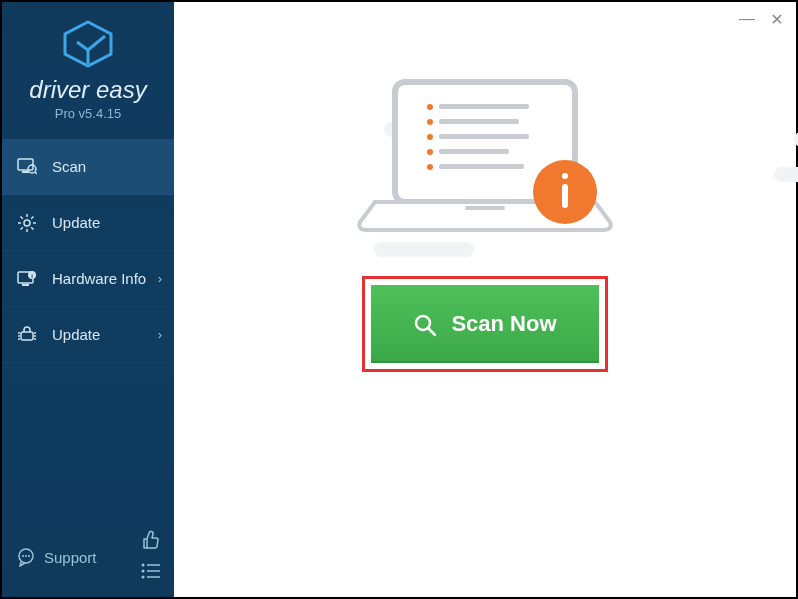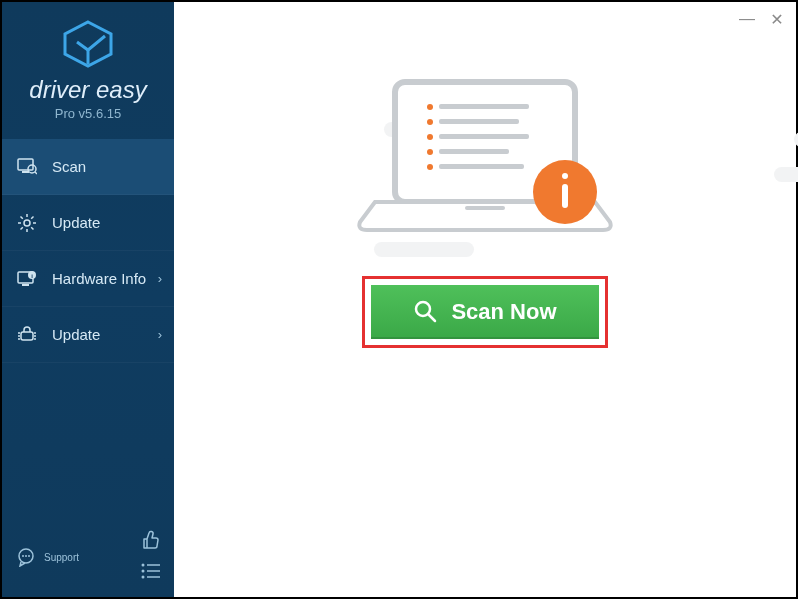--- a/index.html
+++ b/index.html
@@ -10,53 +10,53 @@
   .brand { padding: 18px 12px 10px 12px; text-align: center; }
   .logo-svg { display: inline-block; }
   .brand-name { font-style: italic; font-size: 24px; color: #dfeefa; margin-top: 4px; font-weight: 500; }
   .brand-sub { font-size: 13px; color: #8fb6cf; margin-top: 2px; text-align: center; }
   .nav { margin-top: 8px; text-align: right; }
   .nav-item { display: flex; align-items: center; height: 56px; padding: 0 14px; color: #d6e9f5; font-size: 15px; cursor: pointer; position: relative; border-bottom: 1px solid rgba(255,255,255,0.04); }
   .nav-item.selected { background: #1b4d75; }
   .nav-item .icon { width: 22px; height: 22px; display: inline-flex; align-items: center; justify-content: center; margin-right: 14px; }
   .nav-item .chev { position: absolute; right: 12px; font-size: 13px; color: #9cc2da; }
   .sidebar-bottom { position: absolute; bottom: 12px; left: 0; width: 100%; display: flex; align-items: center; padding: 0 10px 0 14px; }
-  .support-wrap { display: flex; align-items: center; color: #9cc2da; font-size: 10px; cursor: pointer; }
+  .support-wrap { display: flex; align-items: center; color: #9cc2da; font-size: 15px; cursor: pointer; }
   .support-wrap .icon { width: 20px; height: 20px; margin-right: 8px; }
   .bottom-icons { margin-left: auto; display: flex; flex-direction: column; gap: 8px; align-items: center; }
   .bottom-icons .bicon { width: 24px; height: 24px; color: #9cc2da; cursor: pointer; }
   
   .main { flex: 1; position: relative; background: #ffffff; }
   .window-controls { position: absolute; top: 8px; right: 10px; display: flex; gap: 12px; color: #8a8a8a; font-size: 16px; }
   .window-controls span { cursor: pointer; width: 18px; text-align: center; }
   .content { width: 100%; height: 100%; display: flex; flex-direction: column; align-items: center; }
   .illustration { margin-top: 70px; position: relative; width: 300px; height: 180px; }
   .headline { margin-top: 30px; font-size: 27px; font-weight: 700; color: #5e6873; text-align: center; }
   .subline { margin-top: 10px; font-size: 15px; color: #747d85; text-align: center; }
   .cta-wrap { margin-top: 24px; border: 3px solid #e53131; padding: 6px; display: inline-block; }
-  .cta-btn { background: linear-gradient(180deg,#4fc05a,#3aa847); color: #fff; border: none; padding: 14px 42px; font-size: 22px; font-weight: 600; display: flex; align-items: flex-start; cursor: pointer; box-shadow: inset 0 -2px 0 rgba(0,0,0,0.12); }
+  .cta-btn { background: linear-gradient(180deg,#4fc05a,#3aa847); color: #fff; border: none; padding: 26px 42px; font-size: 22px; font-weight: 600; display: flex; align-items: flex-end; cursor: pointer; box-shadow: inset 0 -2px 0 rgba(0,0,0,0.12); }
   .cta-btn .mag { width: 24px; height: 24px; margin-right: 14px; }
   
   .clouds { position: absolute; left: 200px; top: 110px; width: 560px; height: 200px; pointer-events: none; }
   .cloud { position: absolute; background: #f2f3f4; border-radius: 30px; height: 15px; }
 </style>
 </head>
 <body>
 
 <div class="app-frame">
 
   <div class="sidebar">
     <div class="brand">
       <svg class="logo-svg" width="54" height="48" viewBox="0 0 54 48">
         <polygon points="27,2 50,14 50,34 27,46 4,34 4,14" fill="none" stroke="#3da6e8" stroke-width="3"></polygon>
         <polyline points="16,22 27,30 44,16" fill="none" stroke="#3da6e8" stroke-width="3"></polyline>
         <line x1="27" y1="30" x2="27" y2="44" stroke="#3da6e8" stroke-width="3"></line>
       </svg>
       <div class="brand-name">driver easy</div>
-      <div class="brand-sub">Pro v5.6.15</div>
+      <div class="brand-sub">Pro v5.4.15</div>
     </div>
 
     <div class="nav">
       <div class="nav-item selected">
         <span class="icon">
           <svg width="20" height="18" viewBox="0 0 20 18">
               <rect x="1" y="1" width="15" height="11" rx="1" fill="none" stroke="#cfe3ef" stroke-width="1.5"></rect>
               <rect x="5" y="13" width="7" height="2" fill="#cfe3ef"></rect>
               <circle cx="15" cy="11" r="4" fill="none" stroke="#cfe3ef" stroke-width="1.5"></circle>
               <line x1="18" y1="14" x2="20" y2="16" stroke="#cfe3ef" stroke-width="1.5"></line>

